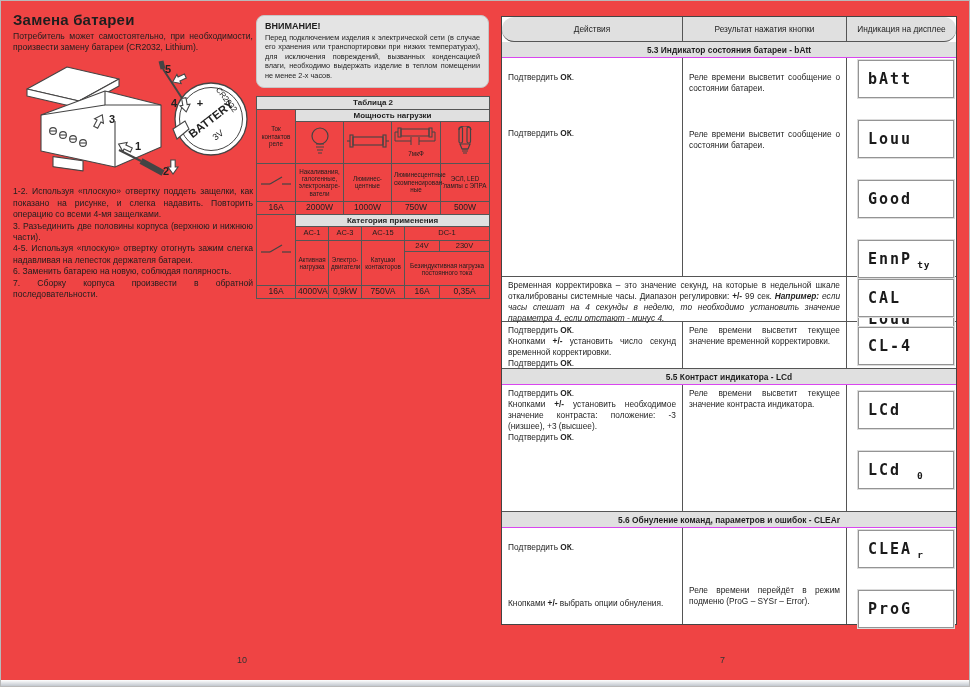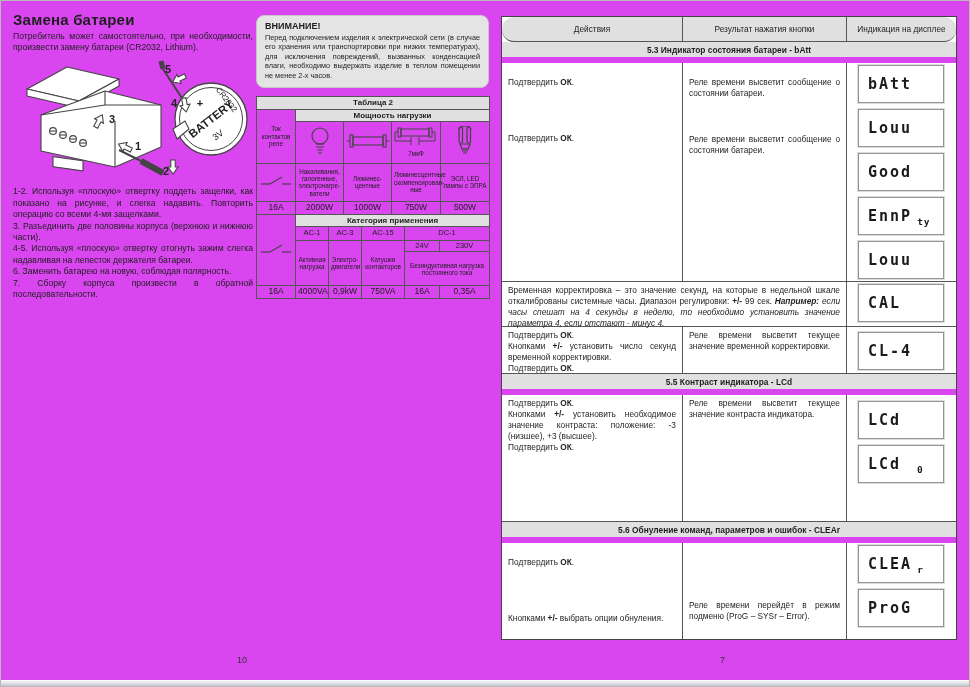--- a/index.html
+++ b/index.html
@@ -1,16 +1,16 @@
 <!DOCTYPE html>
 <html><head>
 <meta charset="utf-8">
 <style>
   html,body{margin:0;padding:0;background:#fff;}
-  .page{position:relative;width:970px;height:687px;background:#d946ef;overflow:hidden;
+  .page{position:relative;width:970px;height:687px;background:#ef4444;overflow:hidden;
         font-family:"Liberation Sans",sans-serif;color:#1e1e1e;
         border:1px solid #b9b9b9;box-sizing:border-box;}
   .page::after{content:"";position:absolute;left:0;right:0;bottom:0;height:6px;
         background:linear-gradient(#ffffff,#c2c8cf);}
   
   .col-a{position:absolute;left:12px;top:10px;width:240px;}
   .doc-title{font-size:15px;font-weight:bold;margin:0 0 3px 0;letter-spacing:.2px;}
   .intro{font-size:8.6px;line-height:1.3;text-align:justify;margin:0;}
   .figure{margin:2px 0 2px 0;}
   .steps{font-size:8.6px;line-height:1.33;text-align:justify;margin-top:3px;}
@@ -28,31 +28,31 @@
   .val{font-size:8.5px;}
   .capcell{font-size:6.3px;}
   
   .rt{position:absolute;left:500px;top:15px;width:456px;border:1px solid #444;box-sizing:border-box;font-size:8.3px;background:#fff;}
   .rt-head{display:flex;background:#e0e0e0;border-bottom:1px solid #555;font-weight:normal;border-radius:12px;}
   .hc{padding:7px 4px;text-align:center;box-sizing:border-box;}
   .c1{width:181px;border-right:1px solid #555;box-sizing:border-box;}
   .c2{width:164px;border-right:1px solid #555;box-sizing:border-box;}
   .c3{width:109px;box-sizing:border-box;}
   .c12{width:345px;border-right:1px solid #555;box-sizing:border-box;}
-  .sechdr{background:#e0e0e0;font-weight:bold;text-align:center;padding:2.5px 0;border-bottom:6px solid #d946ef;font-size:8.4px;}
+  .sechdr{background:#e0e0e0;font-weight:bold;text-align:center;padding:2.5px 0;border-bottom:1px solid #d946ef;font-size:8.4px;}
   .row{display:flex;border-bottom:1px solid #555;}
   .row:last-child{border-bottom:none;}
   .cell{padding:3px 6px;text-align:justify;line-height:1.32;white-space:pre-line;}
   .cell p{margin:0;}
   .h53{height:218px;} .h54d{height:44px;} .h54a{height:46px;} .h55{height:126px;} .h56{height:96px;}
   .mt53{margin-top:34px !important;} .mt53b{margin-top:24px !important;}
   .mt56a{margin-top:34px !important;} .mt56b{margin-top:43px !important;}
   .lcds{padding:2px 0 0 11px;}
-  .lcd{width:86px;height:38px;border:1px solid #949494;box-shadow:0 0 0 1px #dcdcdc;background:#fff;
-       margin-bottom:6px;display:flex;align-items:center;padding-left:9px;box-sizing:border-box;
+  .lcd{width:96px;height:38px;border:1px solid #949494;box-shadow:0 0 0 1px #dcdcdc;background:#fff;
+       margin-bottom:22px;display:flex;align-items:center;padding-left:9px;box-sizing:border-box;
        font-family:"DejaVu Sans Mono",monospace;font-weight:bold;font-size:15px;letter-spacing:2px;color:#1a1a1a;}
   .lcd .sub{font-size:9.5px;letter-spacing:1px;align-self:flex-end;margin:0 0 7px 5px;}
   .pgnum{position:absolute;font-size:9px;color:#333;}
   .pg-left{left:236px;top:654px;} .pg-right{left:719px;top:654px;}
 </style>
 </head>
 <body>
 
 <div class="page">
 

